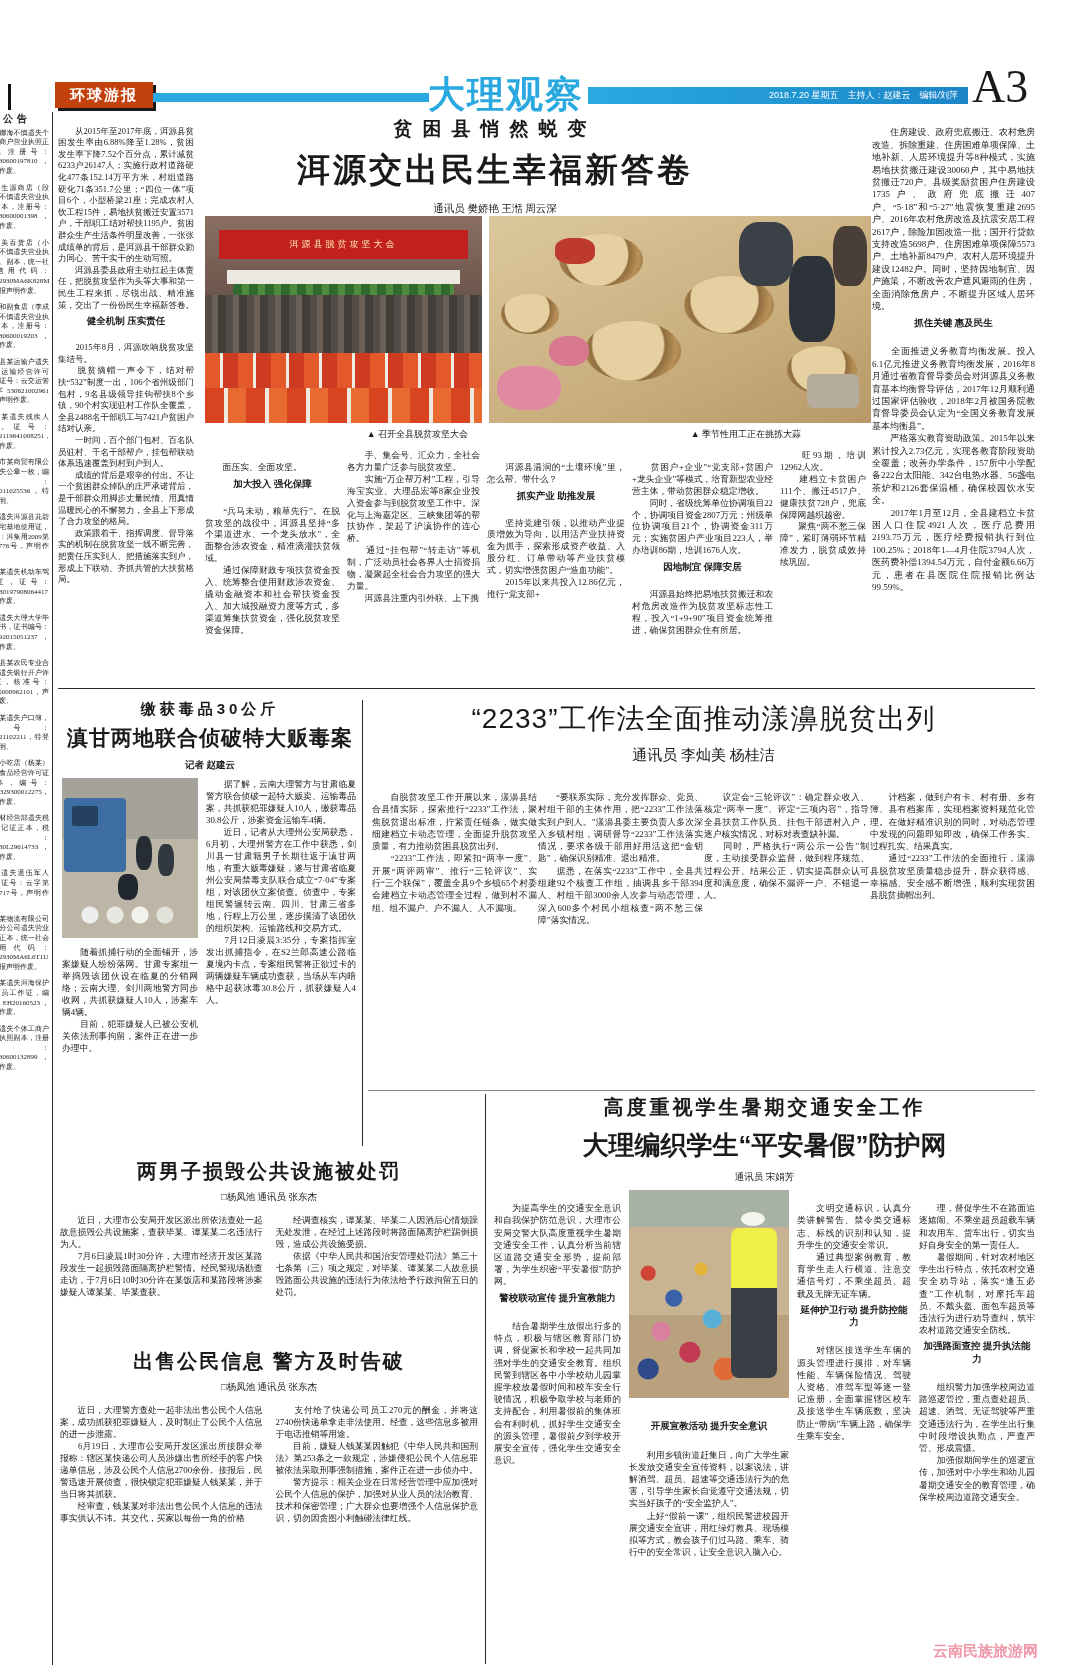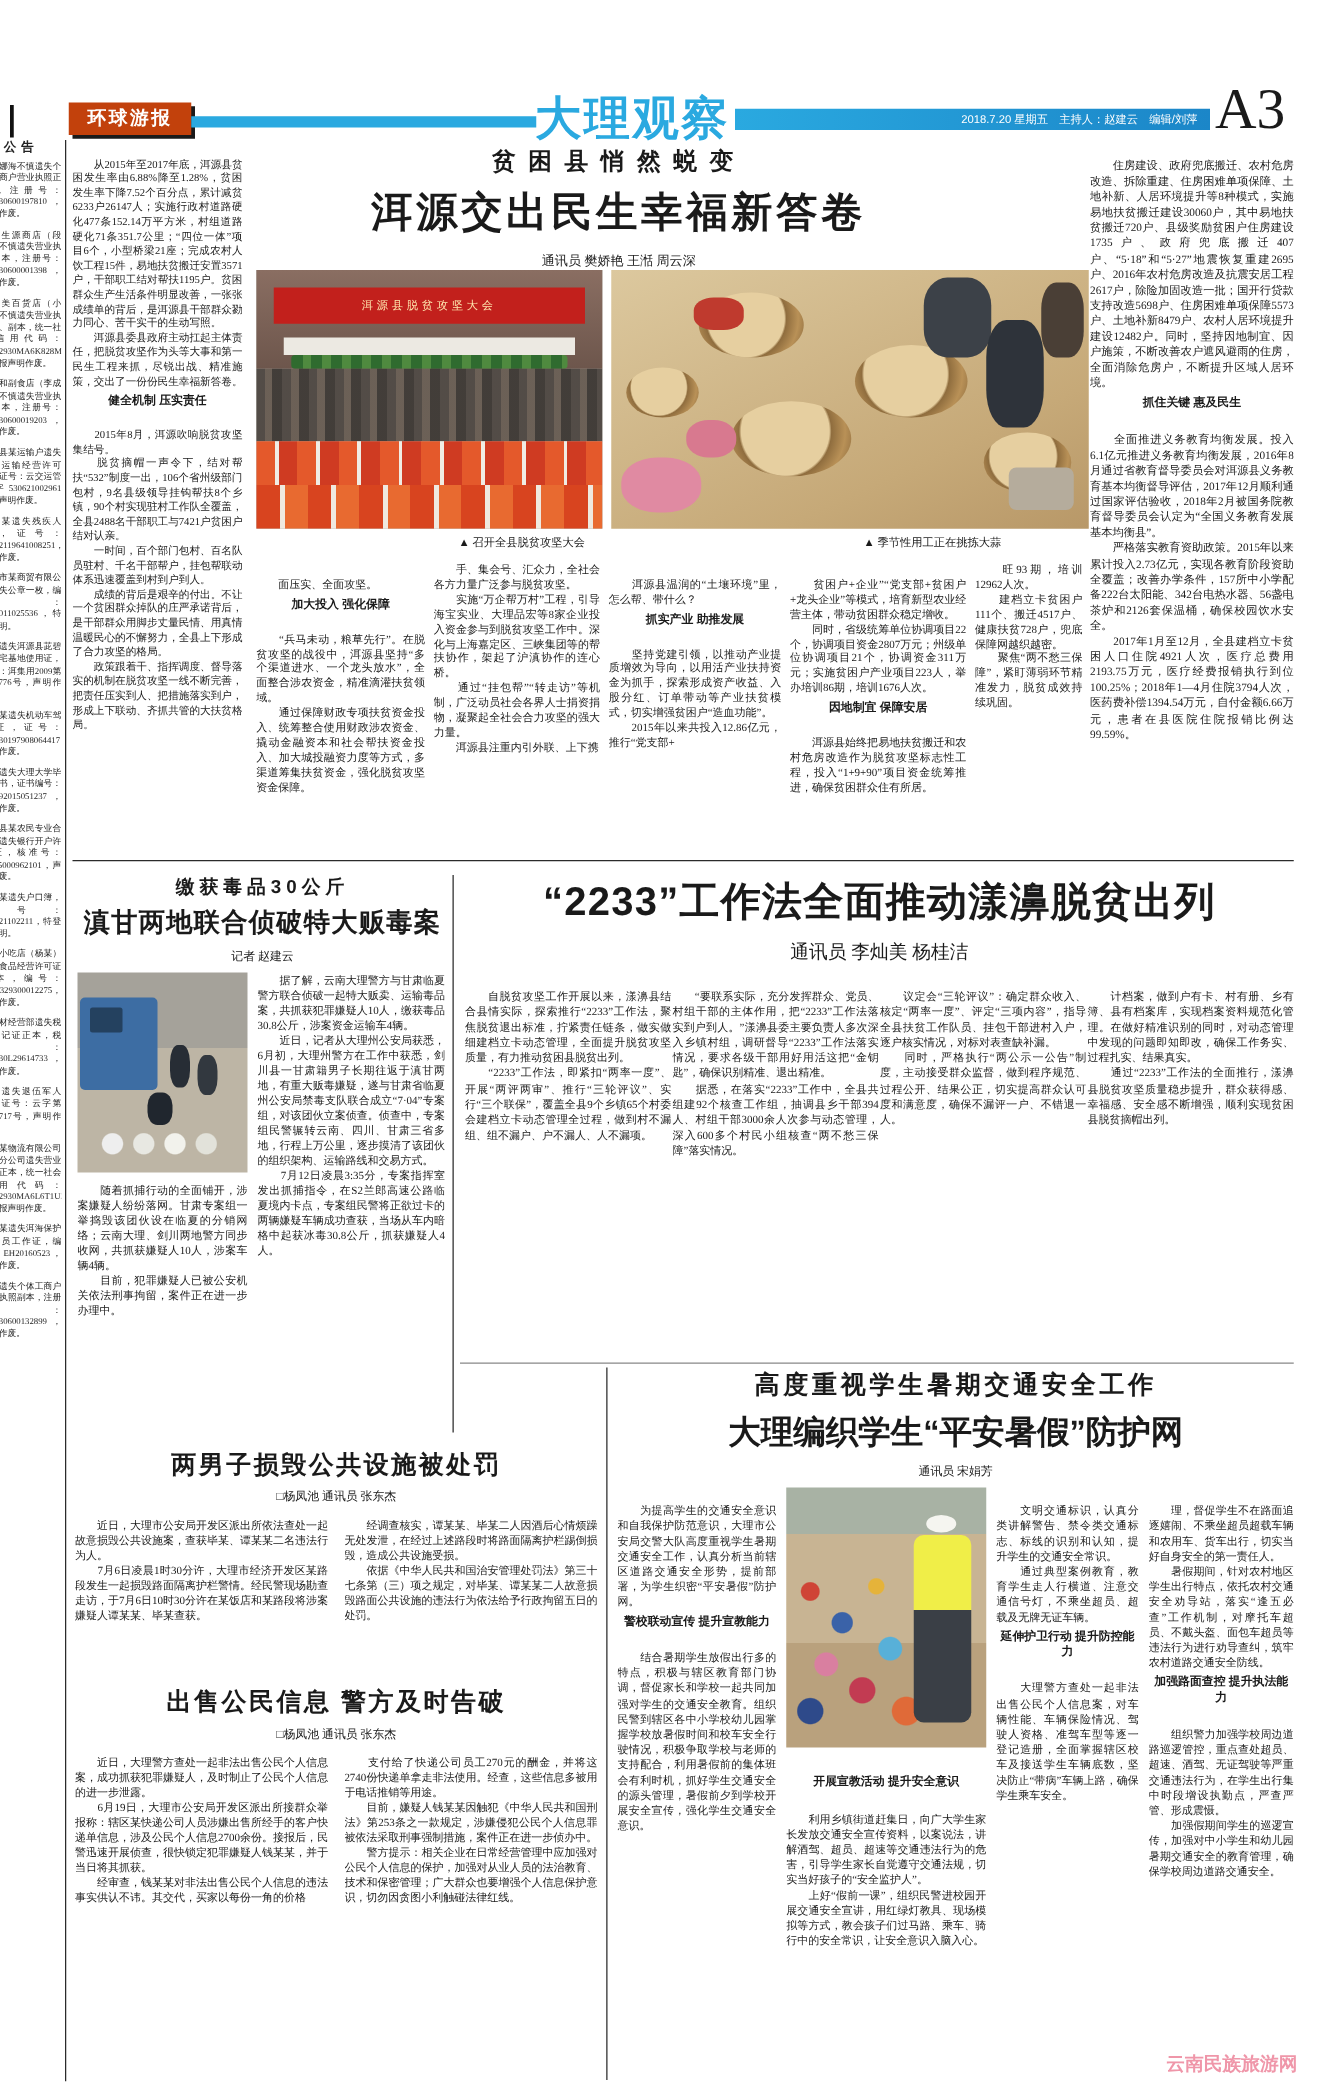--- a/index.html
+++ b/index.html
@@ -88,27 +88,27 @@
     radial-gradient(circle at 60% 86%,#e06a38 0 11px,transparent 12px);}
   #photo4 .police{position:absolute;left:102px;top:38px;width:46px;height:150px;border-radius:8px;
     background:linear-gradient(#f0ee48 0 40%,#3a3f46 40%);}
   #photo4 .hat{position:absolute;left:112px;top:22px;width:24px;height:14px;border-radius:50%;
     background:#f5f5f0;}
   
   #drug-head{left:60px;top:700px;width:300px;text-align:center;}
   #drug-kicker{font-family:"Liberation Sans",sans-serif;font-weight:bold;font-size:15px;letter-spacing:4px;}
   #drug-headline{font-family:"Liberation Sans",sans-serif;font-weight:bold;font-size:21px;
     letter-spacing:1px;margin-top:5px;}
-  #drug-byline{font-size:9.5px;margin-top:7px;}
+  #drug-byline{font-size:9.5px;margin-top:7px;font-weight:bold;}
   #drug-colA{left:206px;top:778px;width:150px;height:366px;font-size:8.8px;line-height:12px;}
   #drug-colB{left:62px;top:946px;width:136px;height:198px;font-size:8.8px;line-height:12px;}
   #vr1{left:362px;top:700px;height:446px;}
   
   #wm-head{left:372px;top:700px;width:663px;text-align:center;}
-  #wm-headline{font-family:"Liberation Sans",sans-serif;font-weight:bold;font-size:32px;letter-spacing:1px;}
+  #wm-headline{font-family:"Liberation Sans",sans-serif;font-weight:normal;font-size:28px;letter-spacing:1px;}
   #wm-byline{font-size:15px;margin-top:8px;}
   #wm-cols{left:372px;top:772px;width:663px;height:312px;display:flex;gap:1px;margin-top:19px;}
   #wm-cols .txt{flex:1;font-size:8.8px;line-height:12.3px;}
   #hr2{left:368px;top:1090px;width:667px;background:#888;}
   
   #van-head{left:60px;top:1158px;width:418px;text-align:center;}
   #van-headline,#info-headline{font-family:"Liberation Sans",sans-serif;font-weight:bold;
     font-size:20px;letter-spacing:2px;}
   #van-byline,#info-byline{font-size:9.5px;margin-top:6px;}
   #van-cols{left:60px;top:1214px;width:418px;height:118px;display:flex;gap:13px;}
@@ -337,21 +337,21 @@
   <div class="abs txt safecol" id="safe-col2b">
     <div class="sub">开展宣教活动 提升安全意识</div>
     <span class="txt">　　利用乡镇街道赶集日，向广大学生家长发放交通安全宣传资料，以案说法，讲解酒驾、超员、超速等交通违法行为的危害，引导学生家长自觉遵守交通法规，切实当好孩子的“安全监护人”。
 　　上好“假前一课”，组织民警进校园开展交通安全宣讲，用红绿灯教具、现场模拟等方式，教会孩子们过马路、乘车、骑行中的安全常识，让安全意识入脑入心。</span>
   </div>
 
   <div class="abs txt safecol" id="safe-col3">
     <span class="txt">　　文明交通标识，认真分类讲解警告、禁令类交通标志、标线的识别和认知，提升学生的交通安全常识。
 　　通过典型案例教育，教育学生走人行横道、注意交通信号灯，不乘坐超员、超载及无牌无证车辆。</span>
     <div class="sub">延伸护卫行动 提升防控能力</div>
-    <span class="txt">　　大理警方查处一起非法出售公民个人信息案，对车辆性能、车辆保险情况、驾驶人资格、准驾车型等逐一登记造册，全面掌握辖区校车及接送学生车辆底数，坚决防止“带病”车辆上路，确保学生乘车安全。</span>
+    <span class="txt">　　对辖区接送学生车辆的源头管理进行摸排，对车辆性能、车辆保险情况、驾驶人资格、准驾车型等逐一登记造册，全面掌握辖区校车及接送学生车辆底数，坚决防止“带病”车辆上路，确保学生乘车安全。</span>
   </div>
 
   <div class="abs txt safecol" id="safe-col4">
     <span class="txt">　　理，督促学生不在路面追逐嬉闹、不乘坐超员超载车辆和农用车、货车出行，切实当好自身安全的第一责任人。
 　　暑假期间，针对农村地区学生出行特点，依托农村交通安全劝导站，落实“逢五必查”工作机制，对摩托车超员、不戴头盔、面包车超员等违法行为进行劝导查纠，筑牢农村道路交通安全防线。</span>
     <div class="sub">加强路面查控 提升执法能力</div>
     <span class="txt">　　组织警力加强学校周边道路巡逻管控，重点查处超员、超速、酒驾、无证驾驶等严重交通违法行为，在学生出行集中时段增设执勤点，严查严管、形成震慑。
 　　加强假期间学生的巡逻宣传，加强对中小学生和幼儿园暑期交通安全的教育管理，确保学校周边道路交通安全。</span>
   </div>
 

